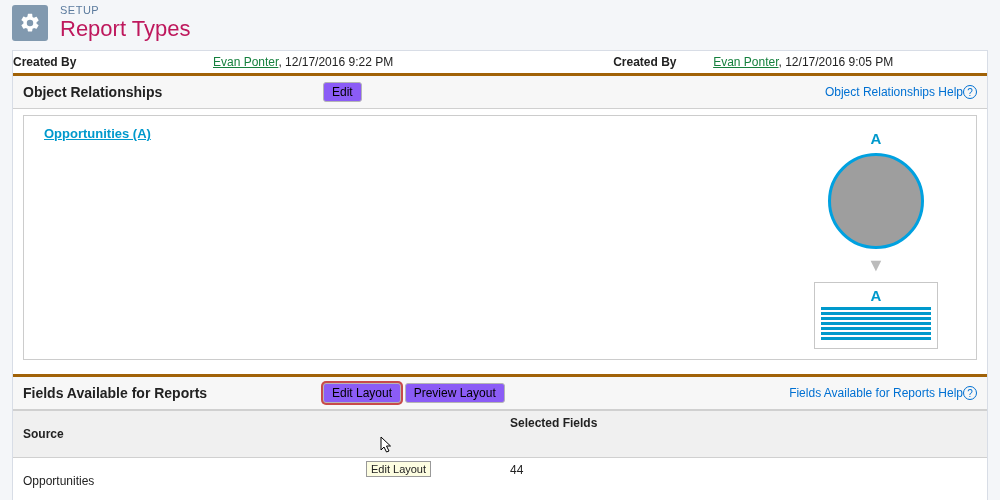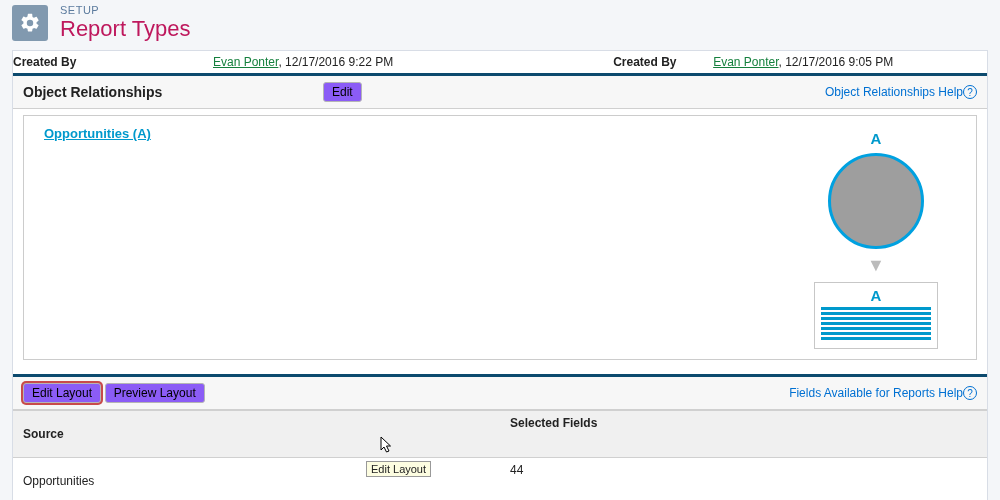--- a/index.html
+++ b/index.html
@@ -57,21 +57,21 @@
   .meta-value a {
     color: #15803d;
     text-decoration: underline;
   }
   .meta-right { margin-left: 220px; }
   .meta-right .meta-label { width: 100px; }
   .section-header {
     display: flex;
     align-items: center;
     padding: 6px 10px;
-    border-top: 3px solid #0c4a6e;
+    border-top: 3px solid #a16207;
     border-bottom: 1px solid #d0d0d0;
     background: #f7f7f7;
   }
   .section-title {
     font-weight: bold;
     font-size: 14px;
     flex: 0 0 300px;
   }
   .section-buttons { }
   .btn {
@@ -245,20 +245,21 @@
           <div class="line"></div>
             <div class="line"></div>
             <div class="line"></div>
           <div class="line"></div>
         </div>
       </div>
     </div>
   </div>
 
   <div class="section-header" style="position:relative;">
+    <span class="section-title">Fields Available for Reports</span>
     <span class="section-buttons">
       <button class="btn btn-highlight">Edit Layout</button>
       <button class="btn">Preview Layout</button>
     </span>
     <span class="section-help">
       <span>Fields Available for Reports Help</span>
       <span class="help-q">?</span>
     </span>
   </div>
   <div class="fields-table-head">

